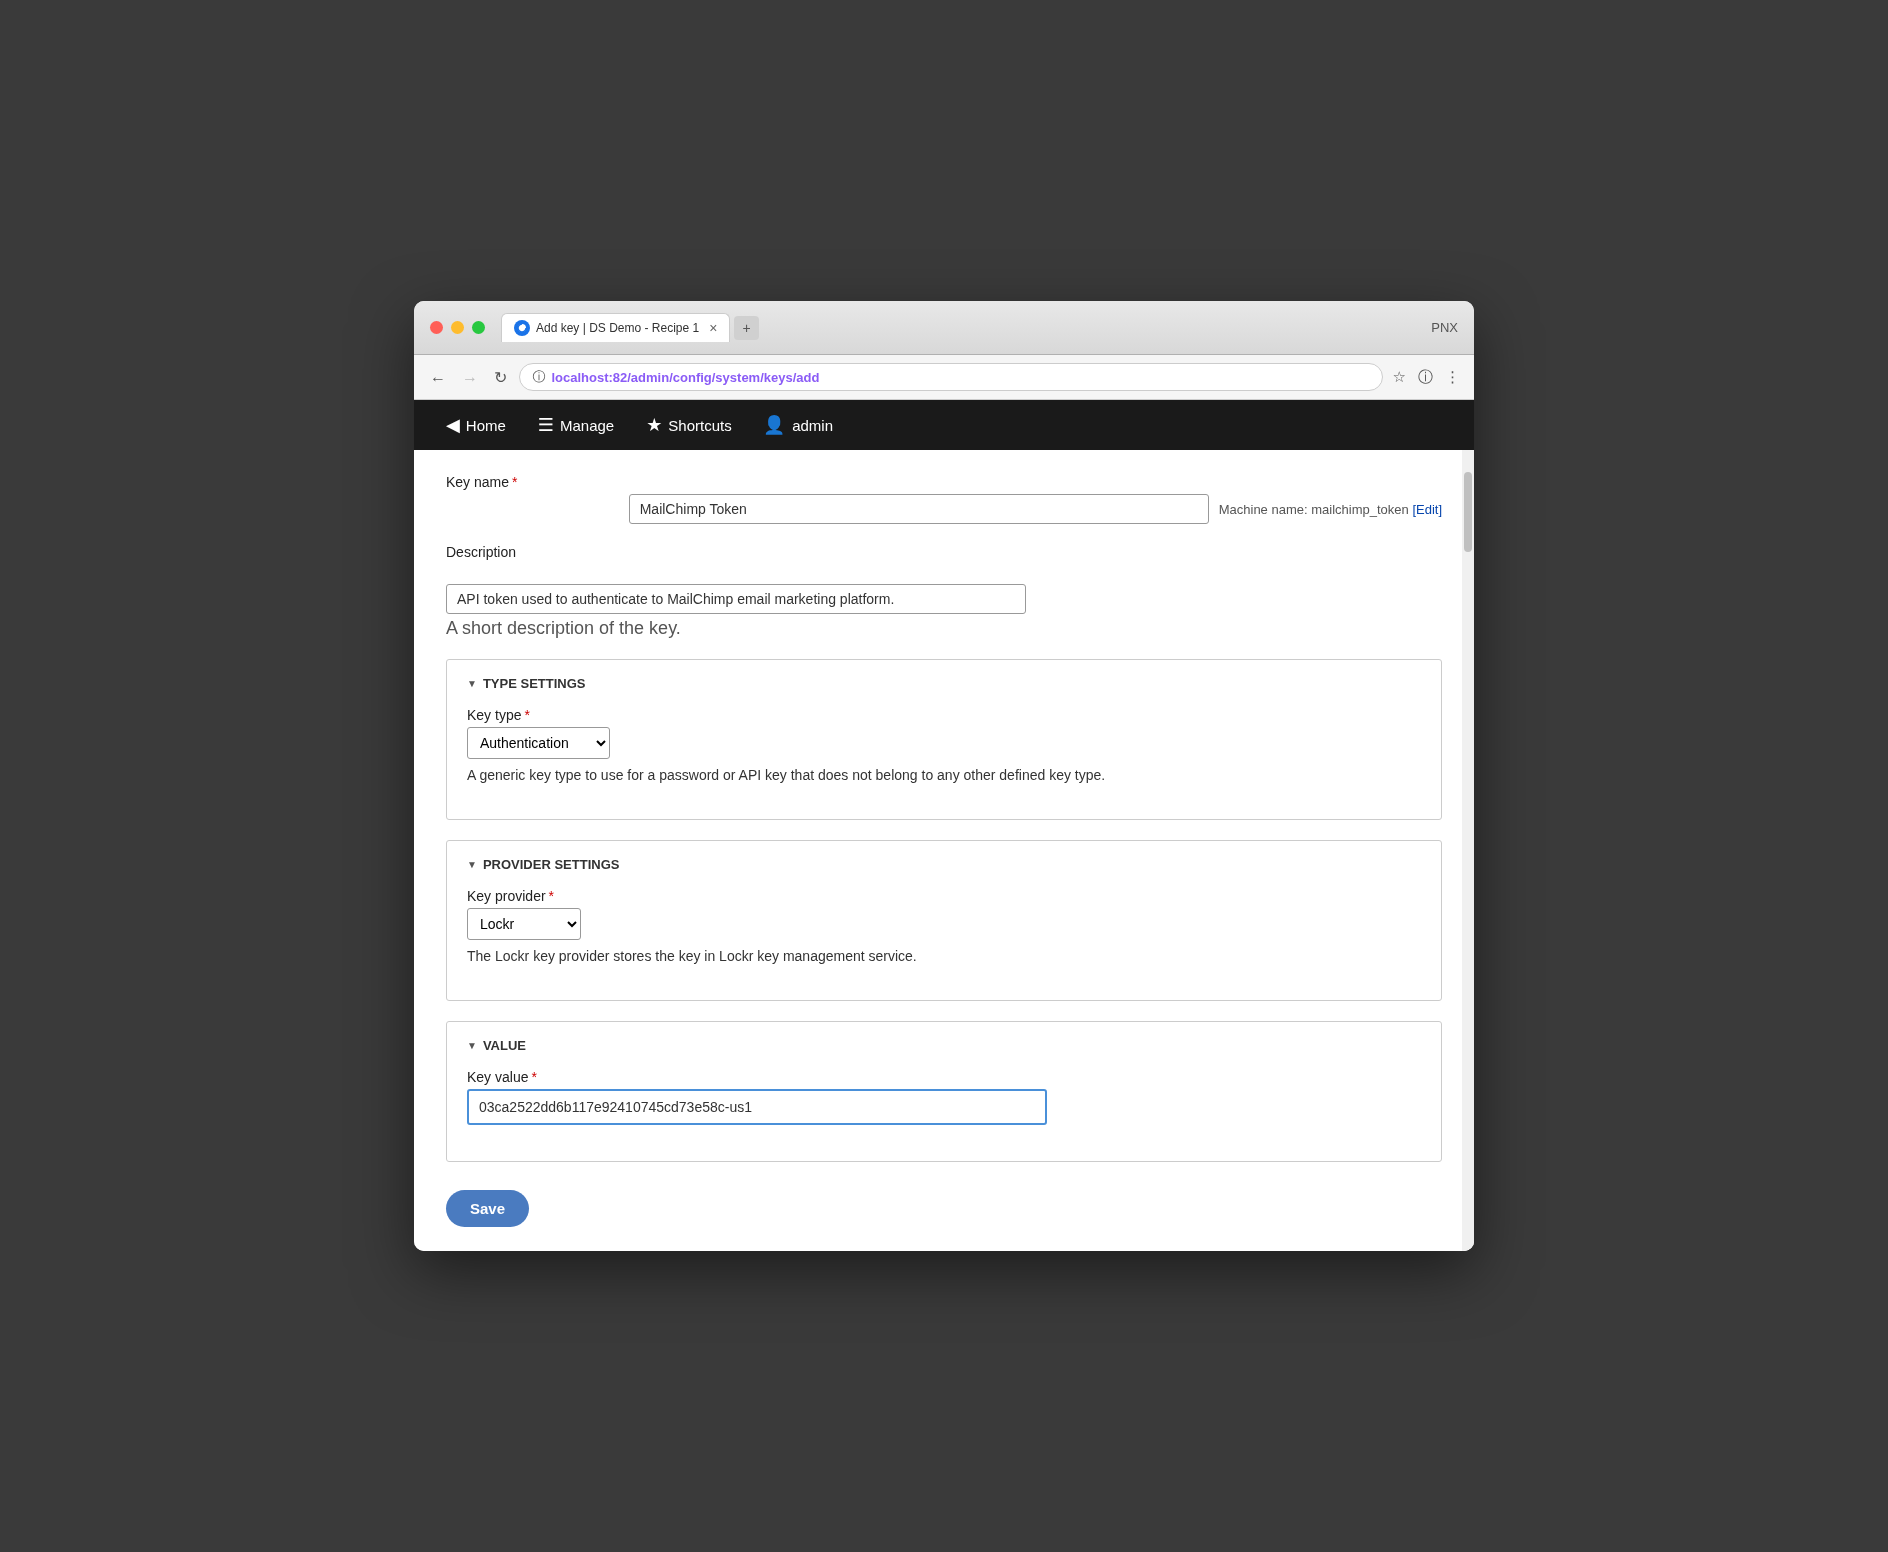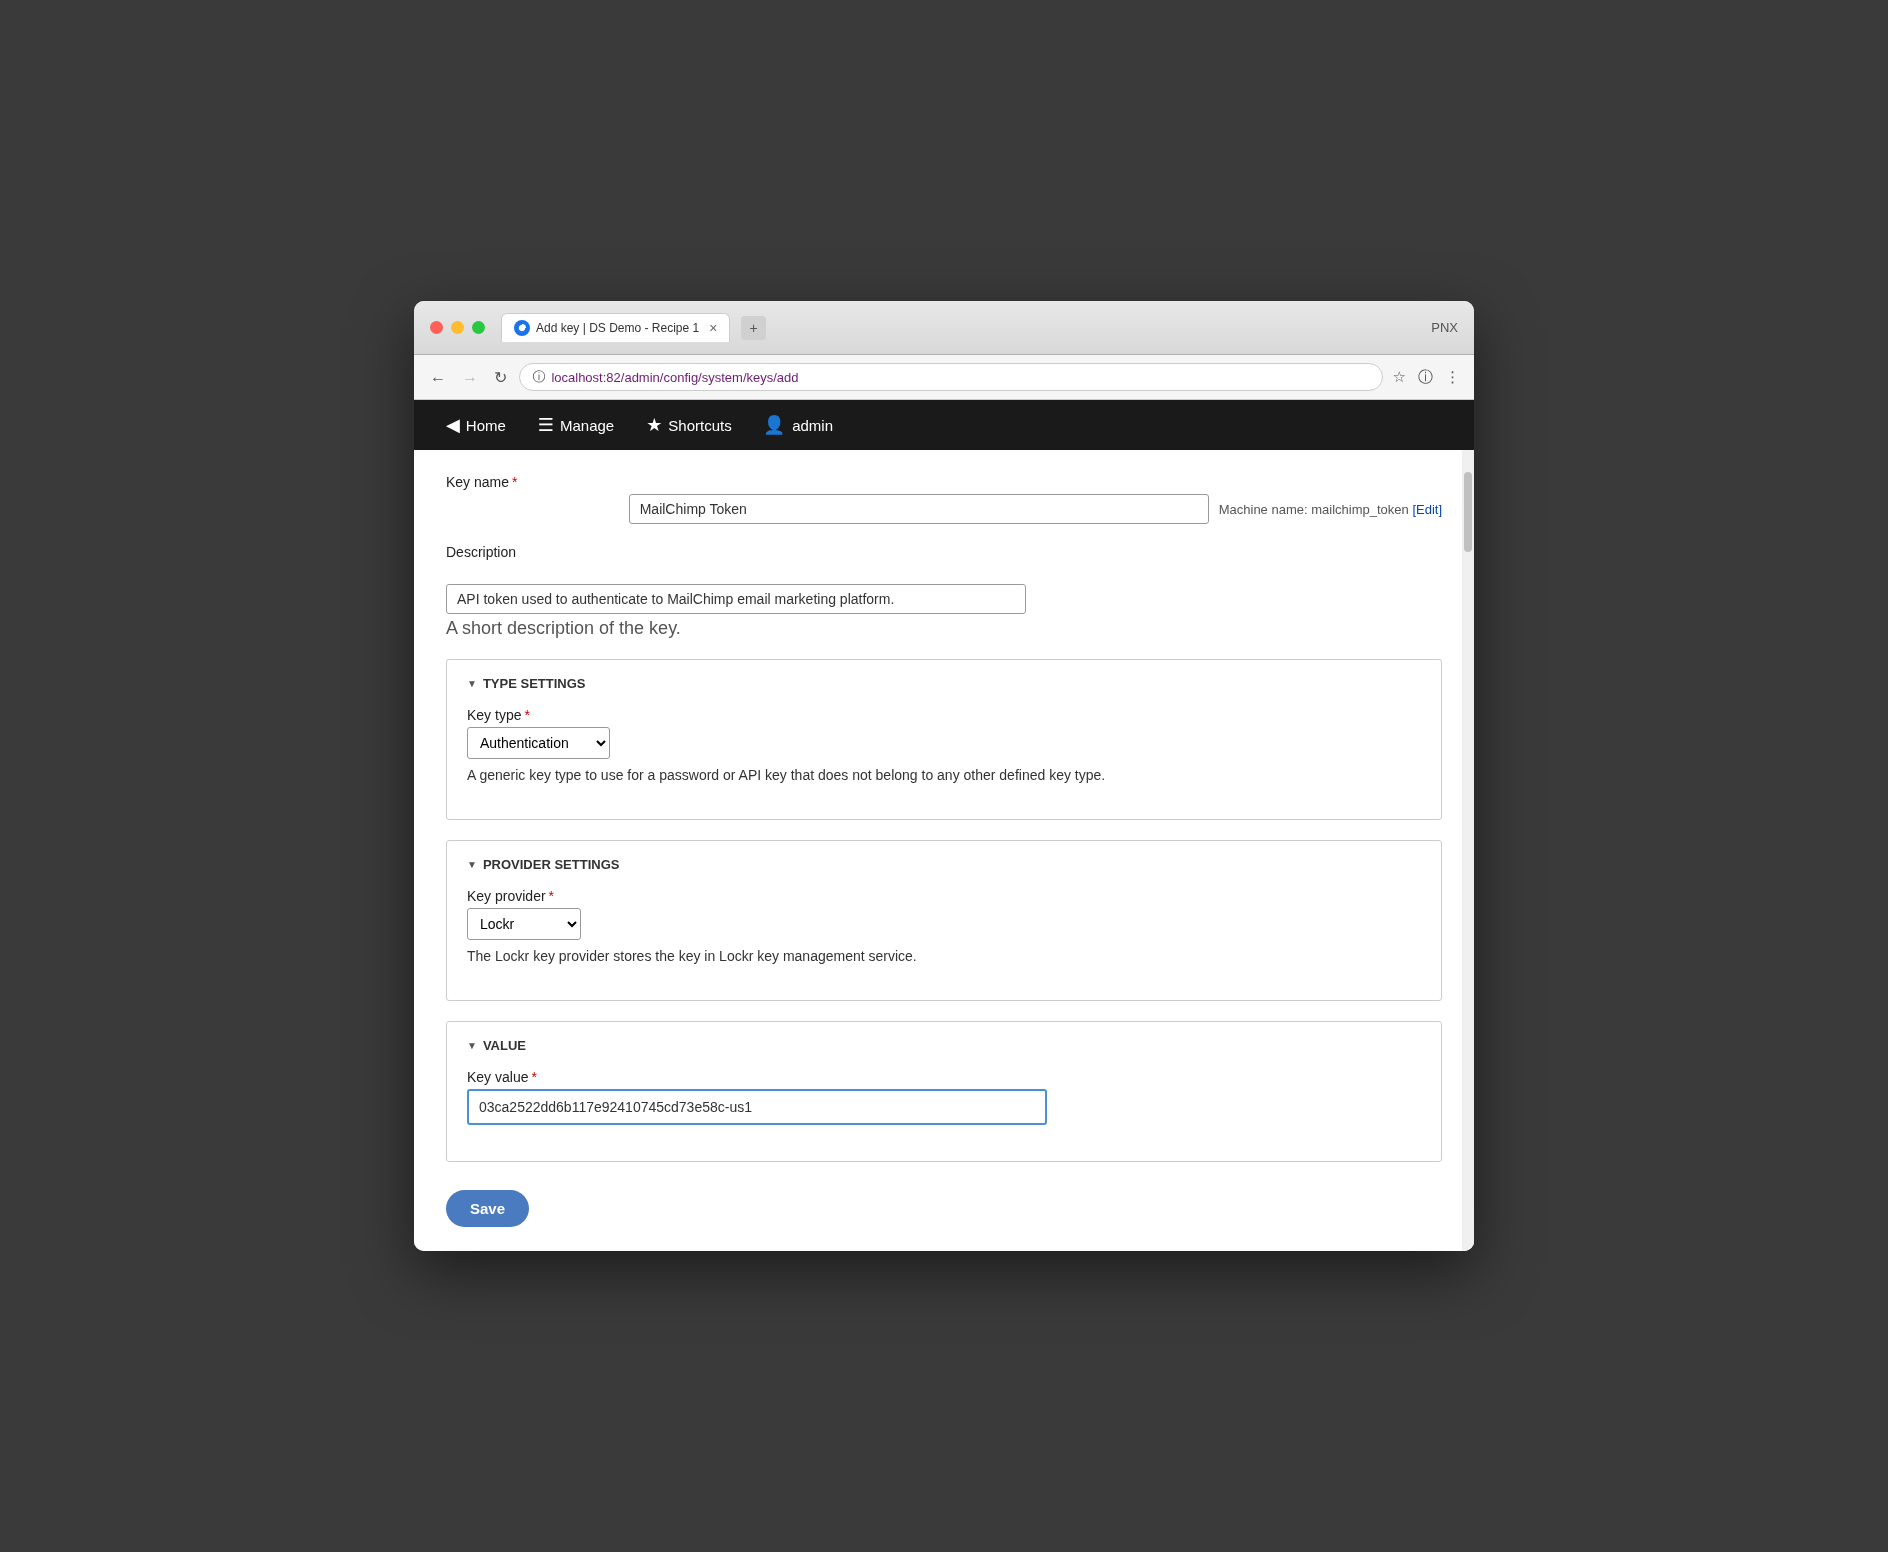--- a/index.html
+++ b/index.html
@@ -44,21 +44,21 @@
     }
 
     .btn-close { background: #ff5f57; }
     .btn-min { background: #febc2e; }
     .btn-max { background: #28c840; }
 
     .tab-bar {
       display: flex;
       align-items: center;
       flex: 1;
-      gap: 11px;
+      gap: 4px;
     }
 
     .tab {
       display: flex;
       align-items: center;
       gap: 6px;
       background: white;
       border-radius: 6px 6px 0 0;
       padding: 6px 12px;
       font-size: 12px;
@@ -133,21 +133,22 @@
     }
 
     .url-security-icon {
       color: #555;
       font-size: 13px;
     }
 
     .url-text {
       flex: 1;
       font-size: 13px;
-      color: #701a75;
+      color: #8b5cf6;
+      font-weight: bold;
     }
 
     .url-actions {
       display: flex;
       gap: 8px;
     }
 
     .url-action-btn {
       background: none;
       border: none;

